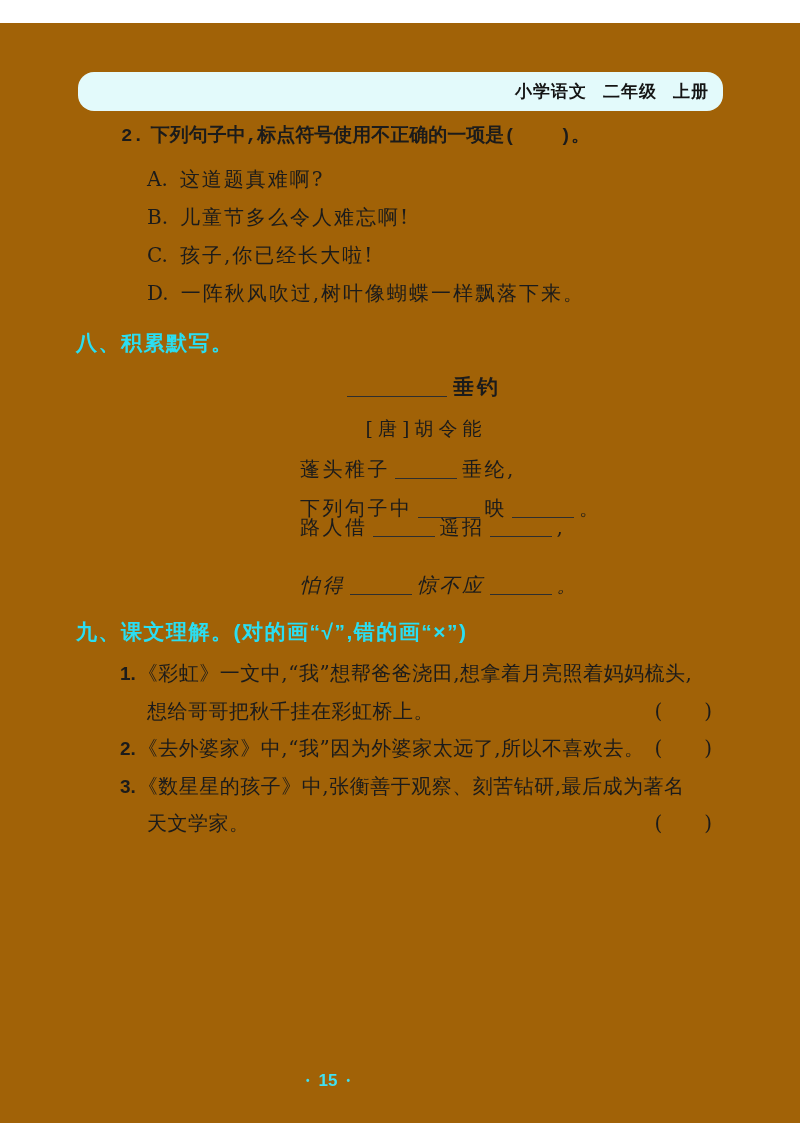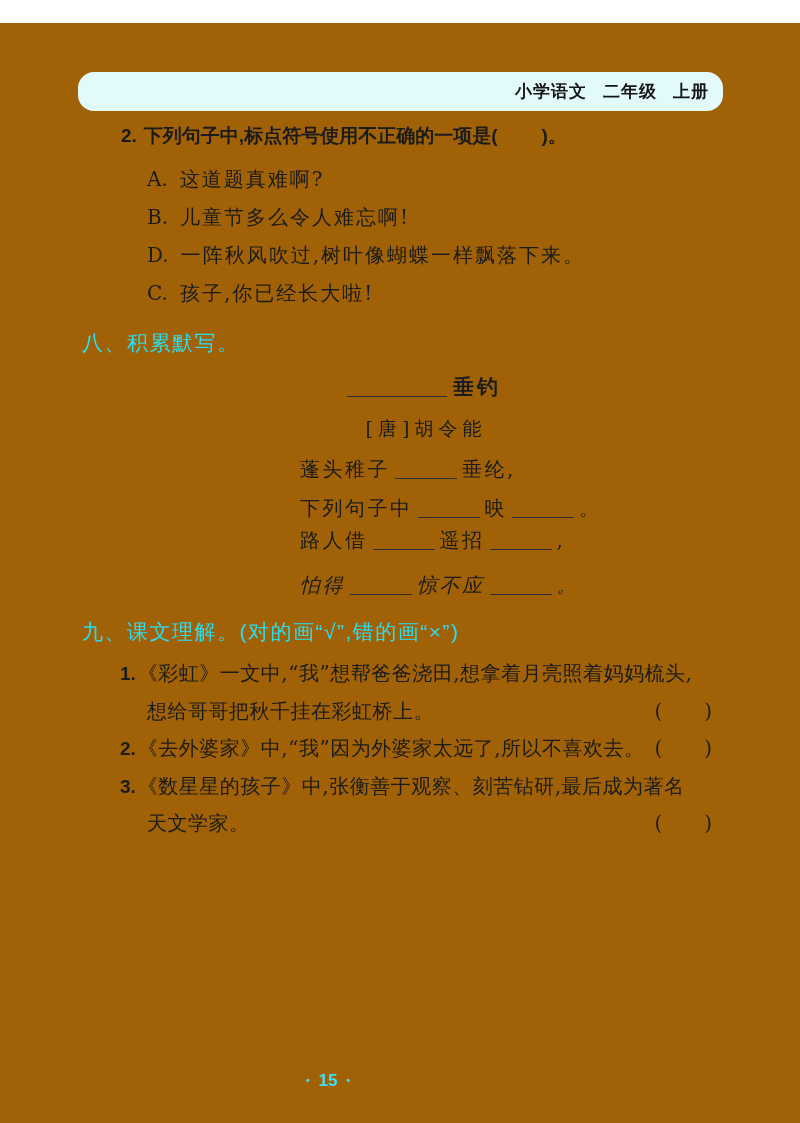--- a/index.html
+++ b/index.html
@@ -14,57 +14,57 @@
     position:absolute; left:78px; top:49px; width:645px; height:39px;
     background:#e3fafb; border-radius:16px;
     display:flex; align-items:center; justify-content:flex-end;
     padding-right:14px; box-sizing:border-box;
   }
   .header-bar span {
     font-size:17px; font-weight:bold; color:#141414; letter-spacing:1px;
   }
   .header-gap { width:16px; }
   
-  .hei { font-family:Liberation Sans, sans-serif; font-weight:bold; }
+  .hei { font-family:Liberation Mono, monospace; font-weight:bold; }
   .kai { font-family:"DejaVu Serif", serif; font-weight:normal; }
   
   .q2 {
     position:absolute; left:121px; top:101px; font-size:19px; line-height:24px;
     font-weight:bold; white-space:nowrap;
   }
   .q2 .qnum { margin-right:7px; }
   .paren-gap { display:inline-block; width:44px; }
   
   .options { position:absolute; left:147px; top:144px; }
   .option { height:38px; font-size:20px; line-height:24px; white-space:nowrap; }
   .option .opt-label { font-family:"DejaVu Serif", serif; margin-right:12px; }
   .option .opt-text { letter-spacing:2px; }
   
   .sec-head {
-    position:absolute; left:82px; font-size:21px; font-weight:normal;
+    position:absolute; left:76px; font-size:21px; font-weight:bold;
     color:#2adef2; letter-spacing:1.5px; white-space:nowrap;
   }
   .sec8-head { top:306px; }
   .sec9-head { top:595px; }
   
   .poem-title { position:absolute; left:347px; top:351px; font-size:21px; line-height:26px; white-space:nowrap; }
   .poem-title .title-text { font-weight:bold; letter-spacing:3px; margin-left:6px; font-family:"DejaVu Serif", serif; }
   .blank { display:inline-block; border-bottom:1.6px solid #2e2e2e; height:20px; vertical-align:-3px; }
   .blank.w100 { width:100px; }
   .blank.w62 { width:62px; margin:0 5px; }
   .poem-author {
     position:absolute; left:0; width:800px; top:393px; text-align:center;
     font-size:19px; letter-spacing:5px; padding-left:52px; box-sizing:border-box;
     white-space:nowrap;
   }
   .poem-line {
     position:absolute; left:300px; font-size:20px; line-height:25px;
     letter-spacing:2.5px; white-space:nowrap;
   }
-  .pl1 { top:434px; } .pl2 { top:473px; } .pl3 { top:505px; } .pl4 { top:550px;font-style:italic; }
+  .pl1 { top:434px; } .pl2 { top:473px; } .pl3 { top:492px; } .pl4 { top:550px;font-style:italic; }
   
   .s9 { position:absolute; left:120px; top:638px; width:592px; }
   .s9-row { height:37.5px; font-size:20px; line-height:25px; display:flex; }
   .s9-row.between { justify-content:space-between; }
   .s9-row .item-num { font-family:"Liberation Sans", sans-serif; font-weight:bold; font-size:19px; margin-right:2px; }
   .s9-row .item-text { letter-spacing:0.5px; }
   .s9-row.cont { padding-left:27px; box-sizing:border-box; }
   .bracket { white-space:nowrap; }
   .bracket .b-gap { display:inline-block; width:42px; }
   
@@ -92,24 +92,24 @@
   </div>
 
   <div class="options kai">
     <div class="option">
       <span class="opt-label">A.</span><span class="opt-text">这道题真难啊?</span>
     </div>
     <div class="option">
       <span class="opt-label">B.</span><span class="opt-text">儿童节多么令人难忘啊!</span>
     </div>
     <div class="option">
-      <span class="opt-label">D.</span><span class="opt-text">一阵秋风吹过,树叶像蝴蝶一样飘落下来。</span>
+      <span class="opt-label">C.</span><span class="opt-text">孩子,你已经长大啦!</span>
     </div>
     <div class="option">
-      <span class="opt-label">C.</span><span class="opt-text">孩子,你已经长大啦!</span>
+      <span class="opt-label">D.</span><span class="opt-text">一阵秋风吹过,树叶像蝴蝶一样飘落下来。</span>
     </div>
   </div>
 
   <div class="sec-head sec8-head">八、积累默写。</div>
 
   <div class="poem-title kai">
     <span class="blank w100"></span><span class="title-text">垂钓</span>
   </div>
   <div class="poem-author kai">[唐]胡令能</div>
 

